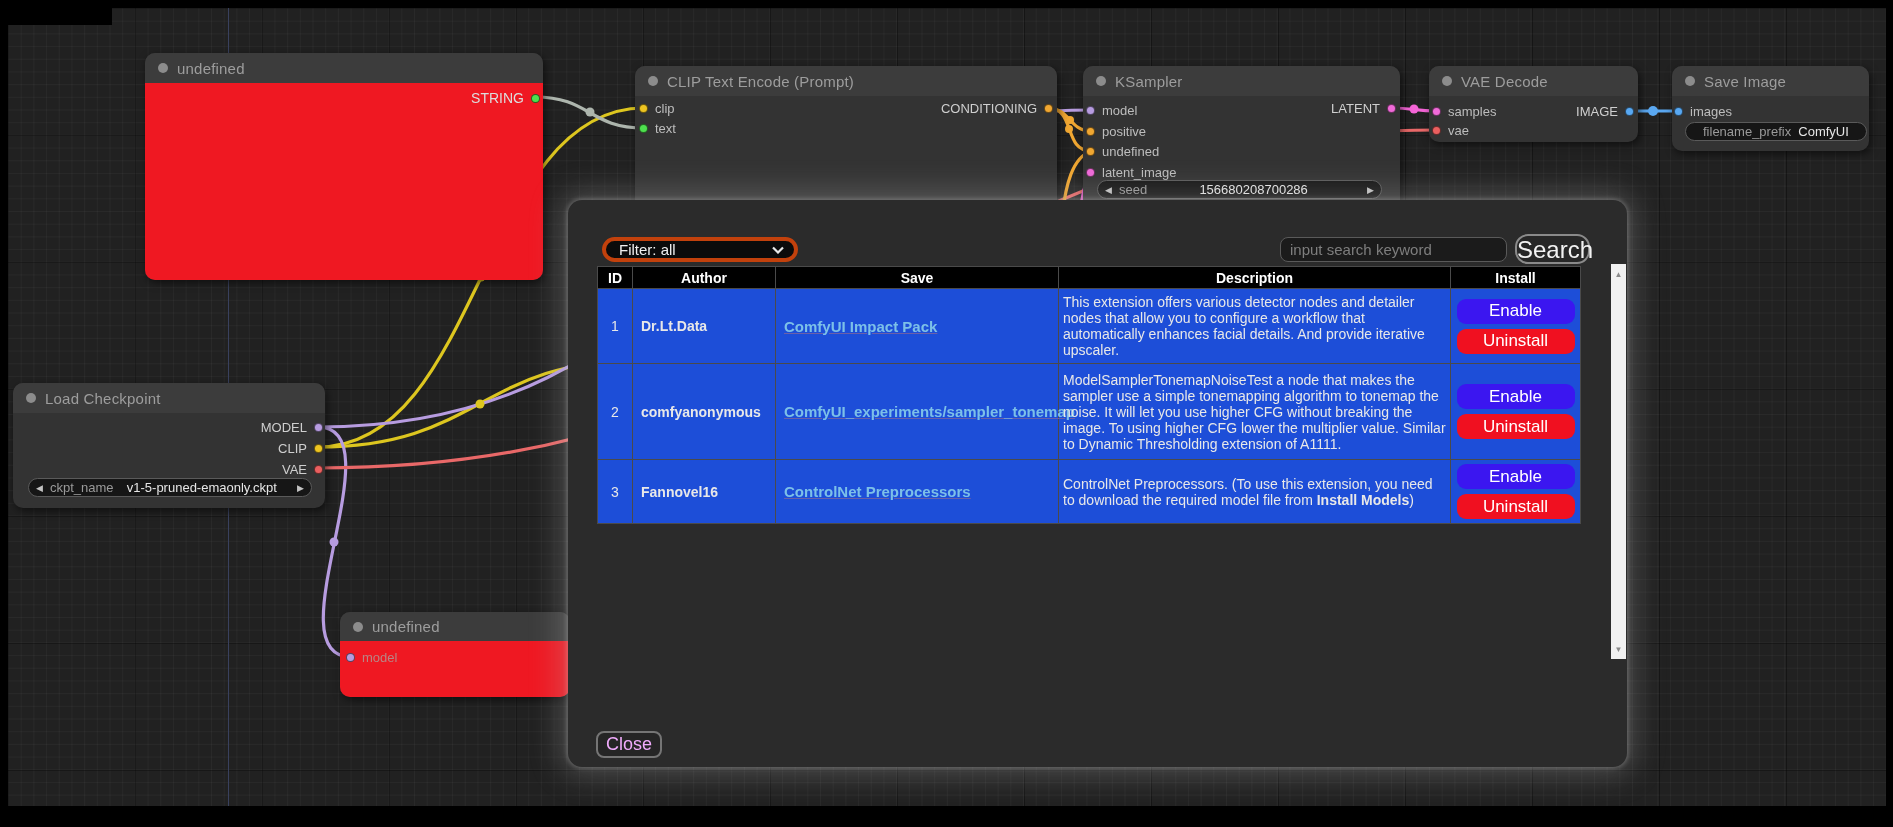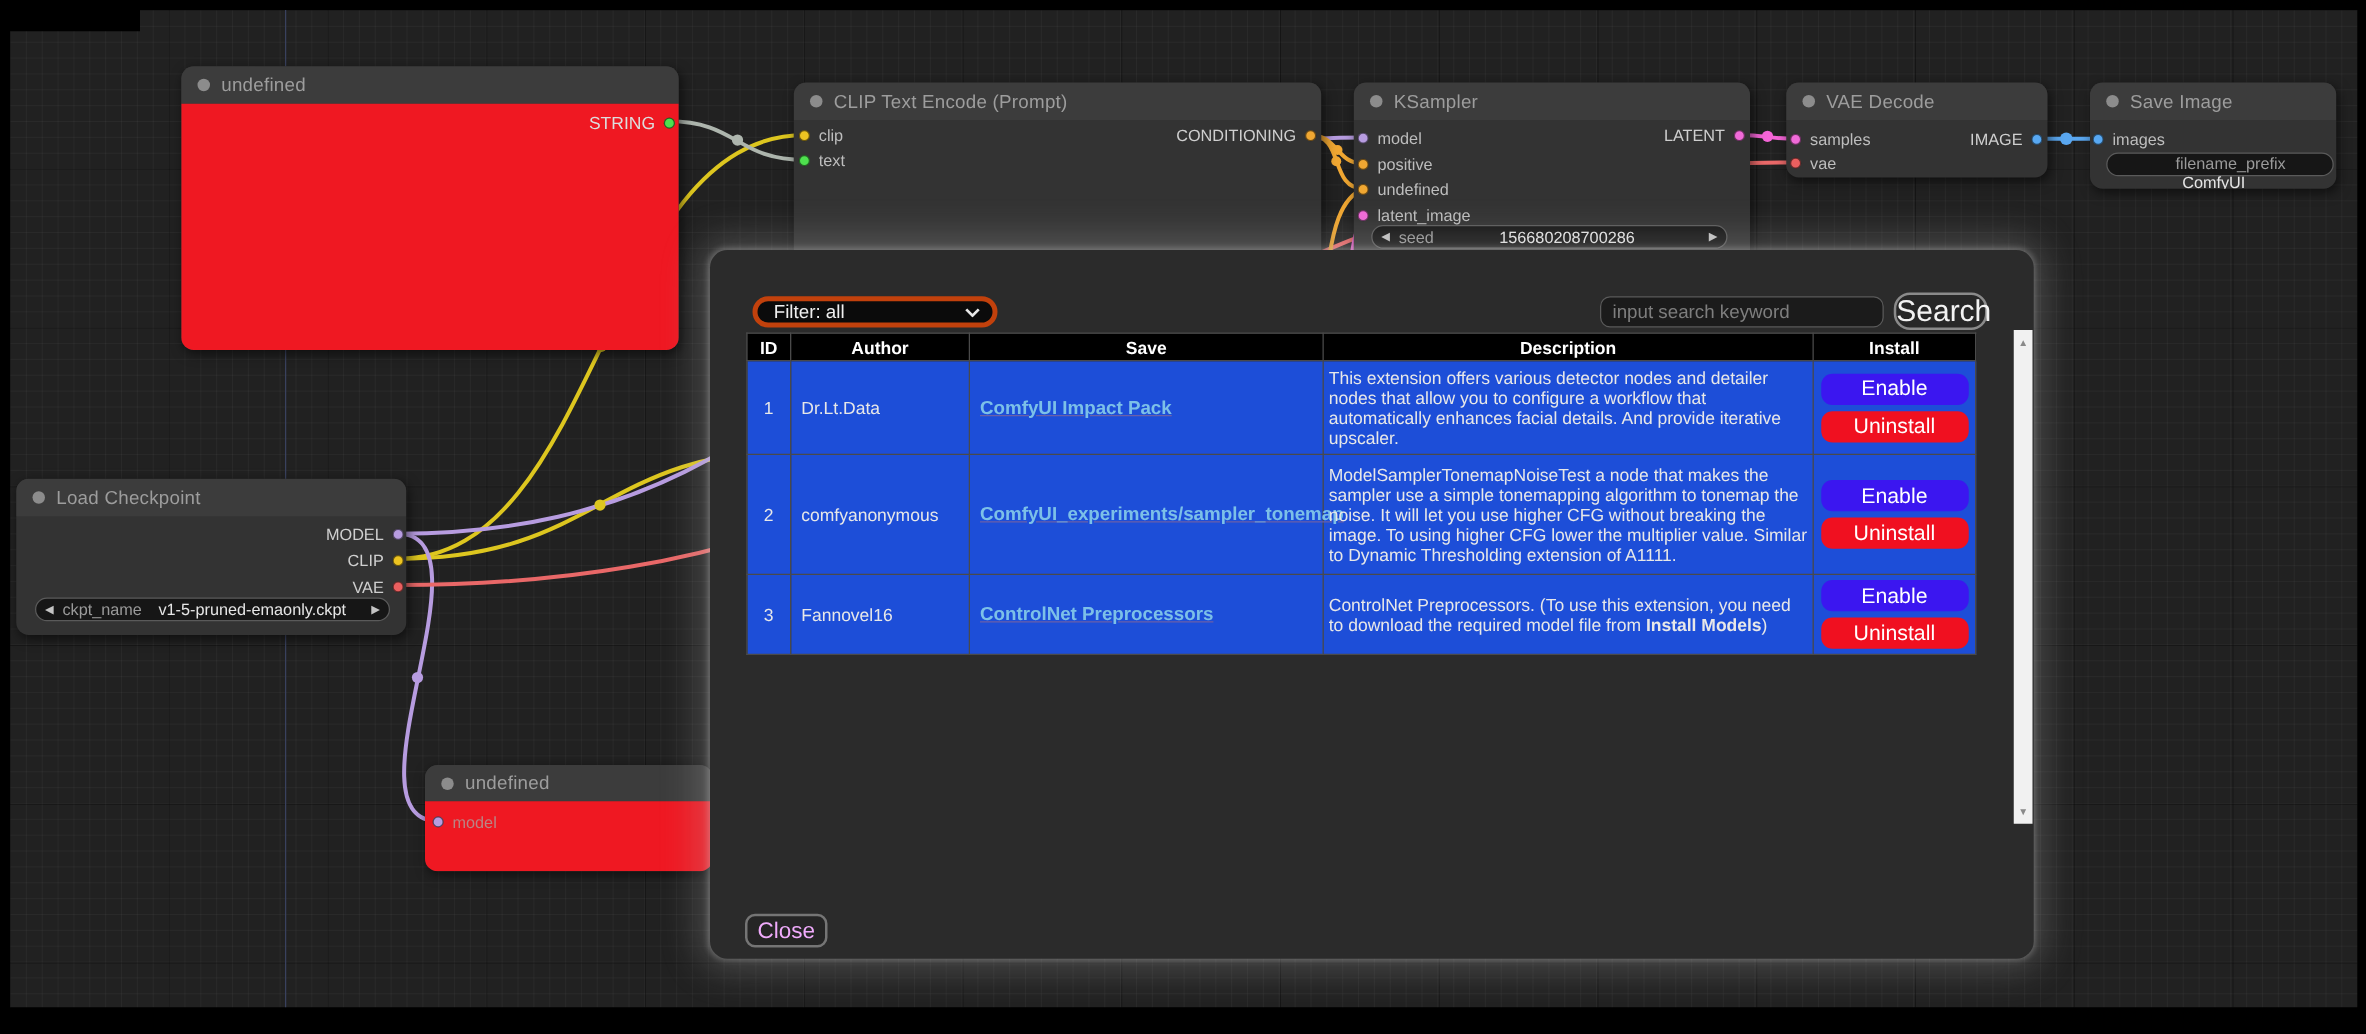--- a/index.html
+++ b/index.html
@@ -75,21 +75,21 @@
   .close-btn { position:absolute; left:28px; top:531px; width:66px; height:27px;
     background:#252525; border:2px solid #757575; border-radius:8px; color:#f0abfc;
     font-size:18px; font-family:inherit; }
 
   #scrollwrap { position:absolute; left:29px; top:66px; width:1000px; height:395px; }
   table.ext { border-collapse:collapse; table-layout:fixed; width:983px; }
   table.ext th, table.ext td { border:1px solid #4a4a4a; }
   table.ext th { background:#000; color:#fff; font-size:14px; font-weight:bold; height:22px; text-align:center; }
   table.ext td { background:#1d4ed8; color:#e8e8e8; font-size:14px; vertical-align:middle; }
   td.c-id { text-align:center; font-size:15px; }
-  td.c-author { padding-left:8px; font-size:15px; }
+  td.c-author { padding-left:8px; font-size:15px;font-weight:bold; }
   td.c-name { padding-left:8px; }
   .ext-link { color:var(--name-link,#7cc0e8); font-weight:bold; font-size:15px;
     text-decoration:underline; text-decoration-color:#6b5fa8; cursor:pointer; }
   td.c-desc { vertical-align:top; padding:2px 4px; font-size:13.5px; line-height:16px; }
   td.c-install { text-align:center; }
   .btn-stack { display:flex; flex-direction:column; align-items:center; gap:5px; }
   .btn-stack button { width:118px; height:25px; border:none; border-radius:9px; color:#fff;
     font-size:17px; font-family:inherit; }
   .btn-enable { background:var(--enable-button,#3b16f0); }
   .btn-uninstall { background:var(--uninstall-button,#f01020); }
@@ -224,21 +224,21 @@
   <div class="node" style="left:1672px;top:66px;width:197px;height:85px;">
     <div class="node-title">
       <span class="collapse-dot"></span>
       <span>Save Image</span>
     </div>
     <div class="node-body">
       <div class="slot" style="top:7px;left:2px;">
         <span class="dot blue"></span>
         <span class="lbl">images</span>
       </div>
-      <div class="widget" style="left:13px;top:26px;width:182px;flex-direction:column;">
+      <div class="widget" style="left:13px;top:26px;width:182px;">
         <span class="wlabel" style="padding-left:17px;">filename_prefix</span>
         <span class="wvalue" style="padding-right:10px;">ComfyUI</span>
       </div>
     </div>
   </div>
 
   <div class="node" style="left:13px;top:383px;width:312px;height:125px;">
     <div class="node-title">
       <span class="collapse-dot"></span>
       <span>Load Checkpoint</span>

